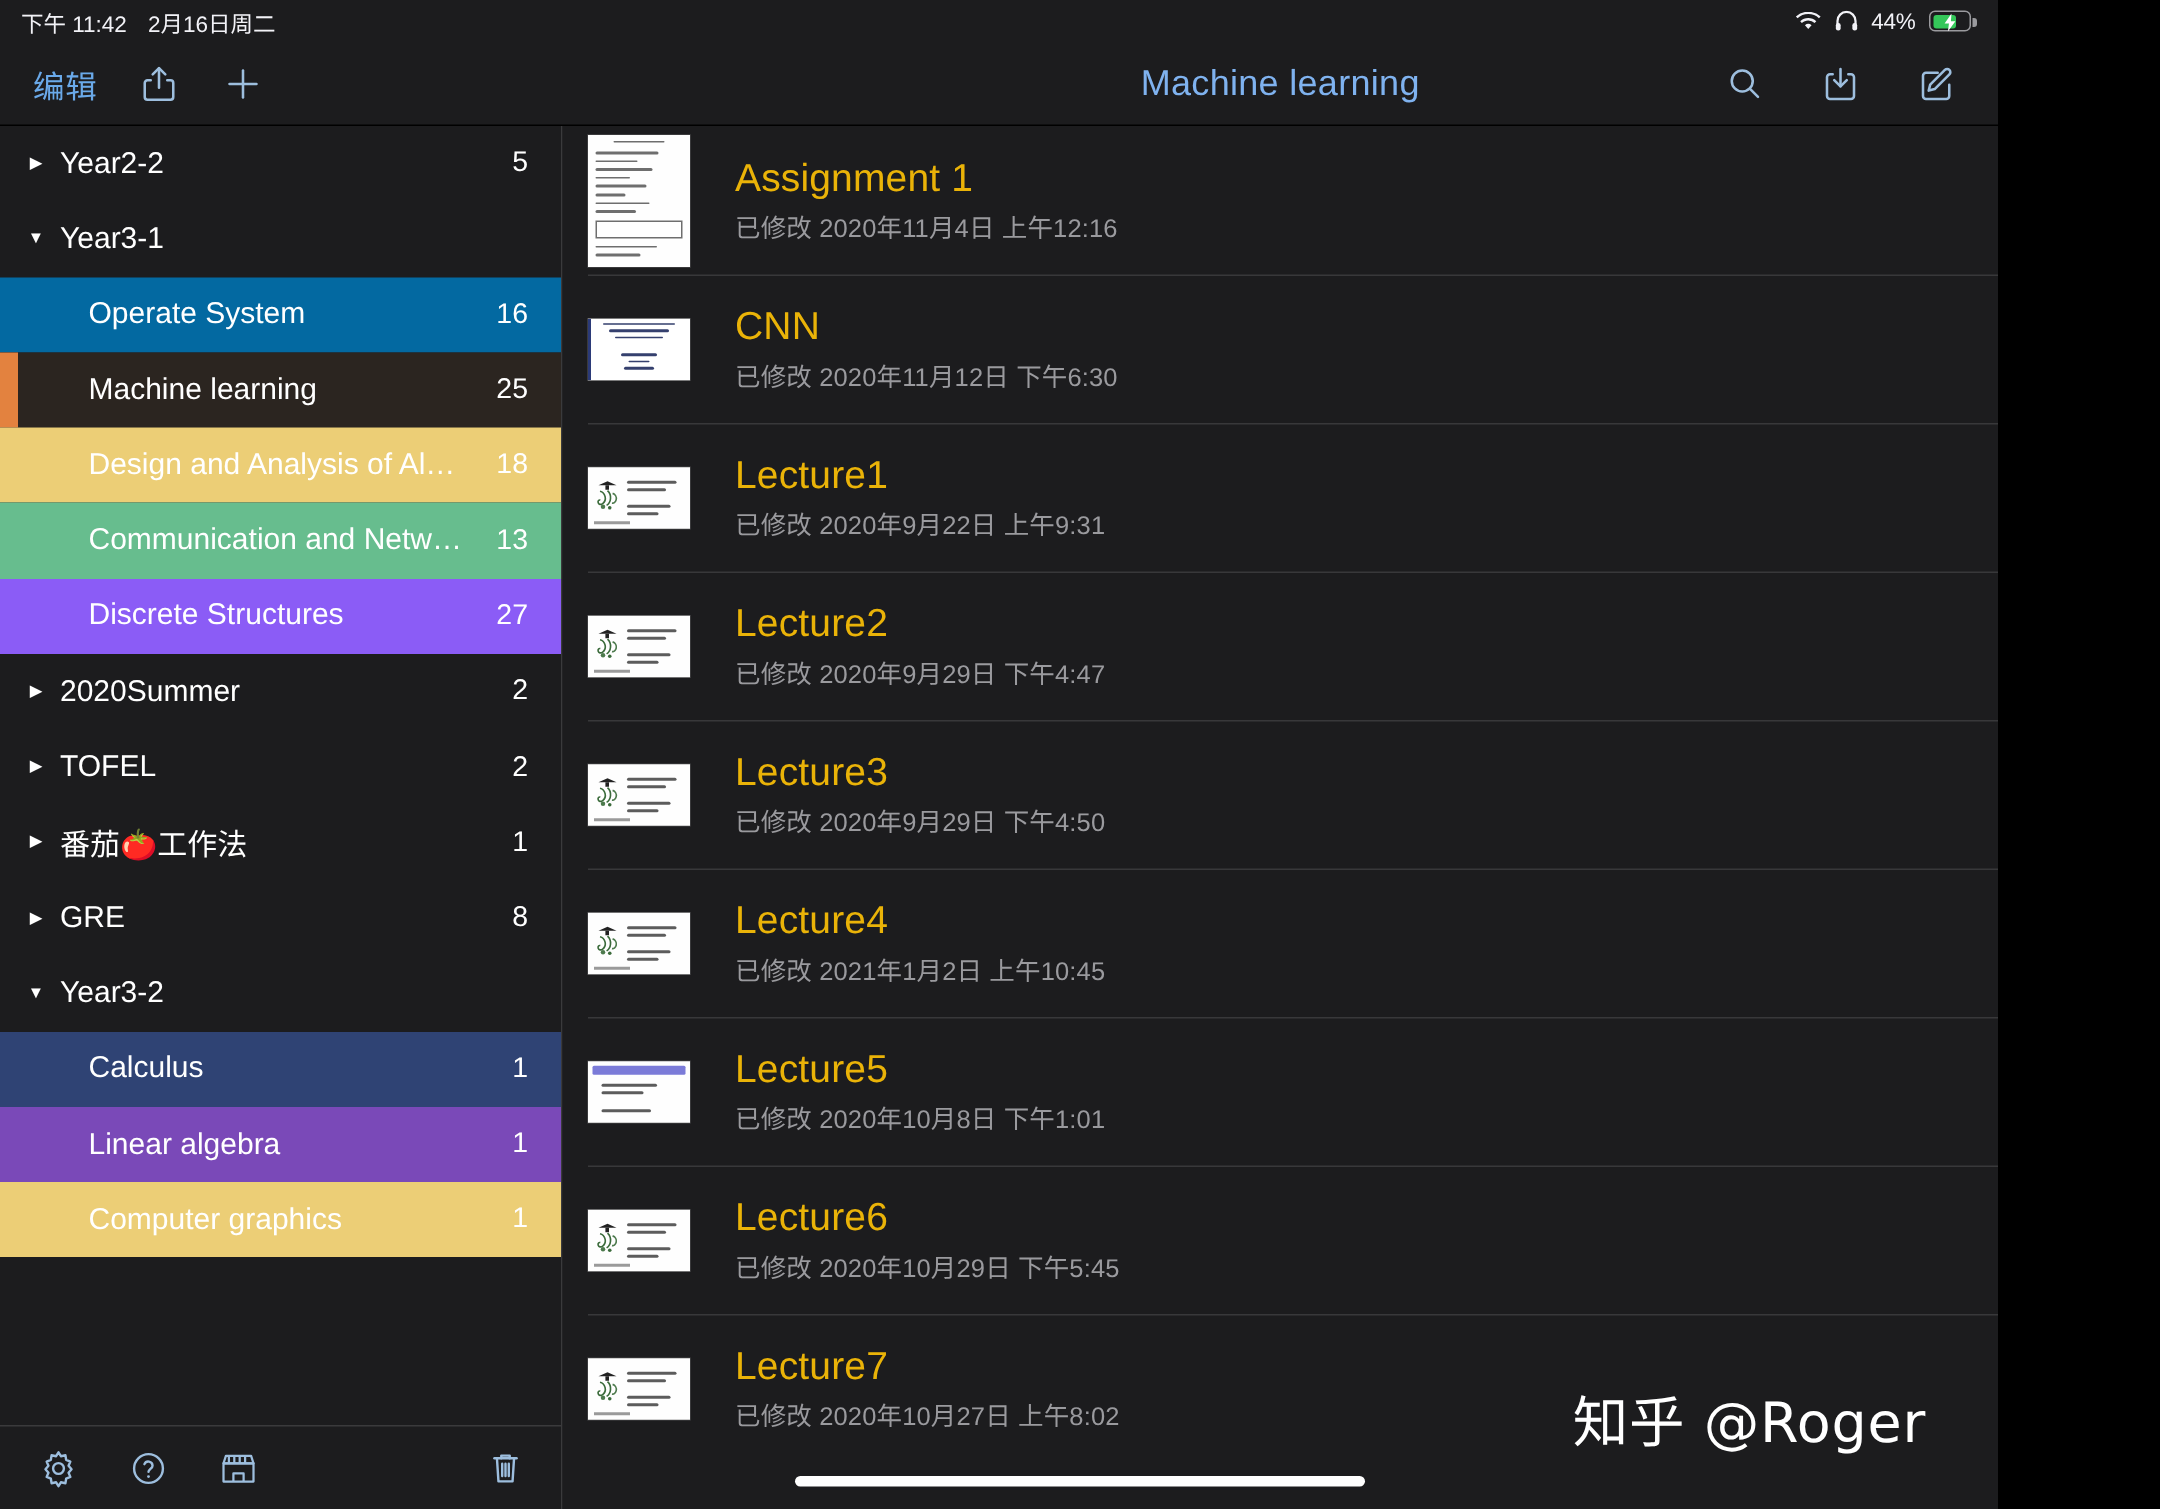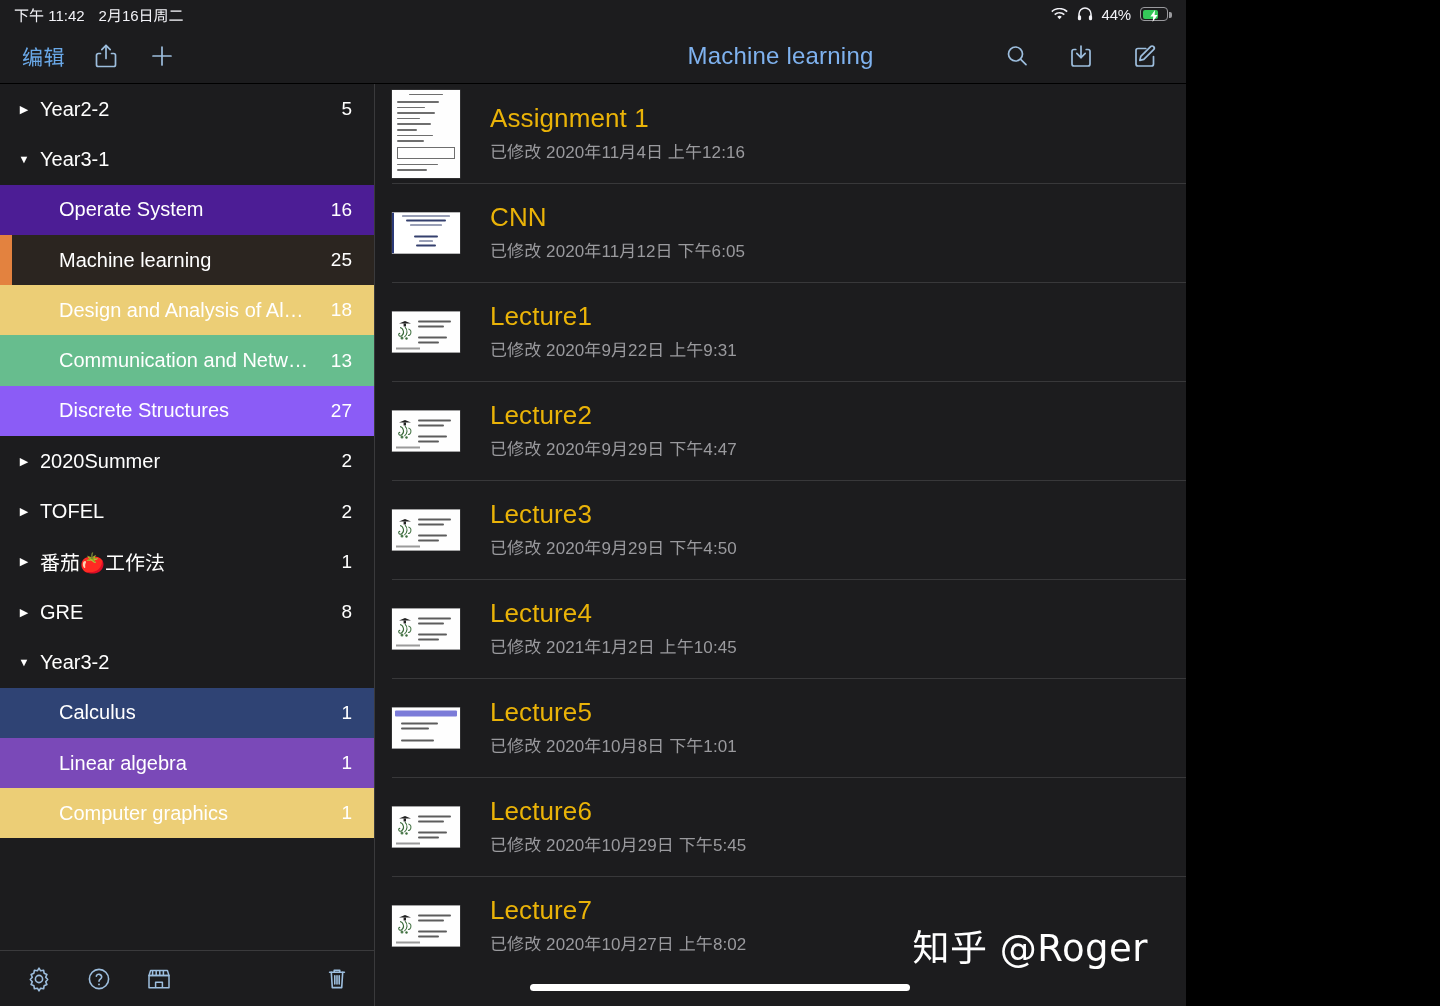--- a/index.html
+++ b/index.html
@@ -5,21 +5,21 @@
 <style>
   * { box-sizing: border-box; margin: 0; padding: 0; }
   html, body {
     width: 1440px; height: 1006px;
     background: #000;
     font-family: "Liberation Sans", "DejaVu Sans", sans-serif;
     overflow: hidden;
   }
   #app {
     position: relative;
-    width: 1186px; height: 1006px;
+    width: 1332px; height: 1006px;
     background: #1c1c1e;
     display: flex; flex-direction: column;
   }
 
   
   .statusbar {
     height: 28px; flex: 0 0 28px;
     background: #1c1c1e;
     display: flex; align-items: center;
     padding: 0 18px 0 14px;
@@ -177,21 +177,21 @@
   }
   .doc-art { position: absolute; inset: 0; padding: 4px 5px; }
   .doc-art i { display: block; height: 1.6px; background: #6e6e6e; margin-bottom: 4px; border-radius: 1px; }
   .doc-art .box { height: 12px; border: 1.2px solid #6e6e6e; margin: 5px 0; }
   .cnn-art { position: absolute; inset: 0; background: #fff; }
   .cnn-art .edge { position: absolute; left: 0; top: 0; bottom: 0; width: 2px; background: #2b3a78; }
   .cnn-art i { display: block; height: 1.6px; background: #35406e; margin: 3px auto; border-radius: 1px; }
 
   
   .watermark {
-    position: absolute; right: 38px; bottom: 34px;
+    position: absolute; right: 48px; bottom: 34px;
     color: #ffffff; font-size: 37px; letter-spacing: 0.5px;
     font-family: "DejaVu Sans", "Liberation Sans", sans-serif;
     pointer-events: none; white-space: nowrap;
   }
   .homebar {
     position: absolute; left: 530px; width: 380px; height: 7px;
     bottom: 15px; background: #ffffff; border-radius: 4px;
   }
 </style>
 </head>
@@ -280,21 +280,21 @@
           <div class="sb-row group">
             <span class="caret">▶</span>
             <span class="label">Year2-2</span>
             <span class="count">5</span>
           </div>
           <div class="sb-row group">
             <span class="caret">▼</span>
             <span class="label">Year3-1</span>
             <span class="count"></span>
           </div>
-          <div class="sb-row child" style="background: #4c1d95;">
+          <div class="sb-row child" style="background: #0369a1;">
             <span class="label">Operate System</span>
             <span class="count">16</span>
           </div>
           <div class="sb-row child selected" style="background: rgb(43, 37, 32);">
             <span class="accent" style="background: rgb(227, 130, 63);"></span>
             <span class="label">Machine learning</span>
             <span class="count">25</span>
           </div>
           <div class="sb-row child" style="background: rgb(236, 206, 118);">
             <span class="label">Design and Analysis of Al…</span>
@@ -417,21 +417,21 @@
                 <i style="width:46%"></i>
                 <i style="width:0%;height:4px;background:transparent"></i>
                 <i style="width:36%"></i>
                 <i style="width:22%"></i>
                 <i style="width:30%"></i>
               </div>
             </div>
           </div>
           <div class="note-text">
             <div class="note-title">CNN</div>
-            <div class="note-date">已修改 2020年11月12日 下午6:05</div>
+            <div class="note-date">已修改 2020年11月12日 下午6:30</div>
           </div>
         </div>
         <div class="note-row">
           <div class="thumb slide">
             <div class="paper">
               <div class="slide-art">
                 <div class="logo"><svg viewBox="0 0 18 24" width="18" height="24">
                     <path d="M3 5h12l-6-2.6L3 5z" fill="#222"></path>
                     <rect x="7.6" y="5" width="2.4" height="3" fill="#222"></rect>
                     <path d="M4 9c2 .4 3 2 3.4 3.6.5 2-.3 3.6-1.6 4.6-1.3 1-2.6.6-3-.6-.4-1.2.5-2 1.4-1.7" fill="none" stroke="#3b6b3b" stroke-width="1.1"></path>

